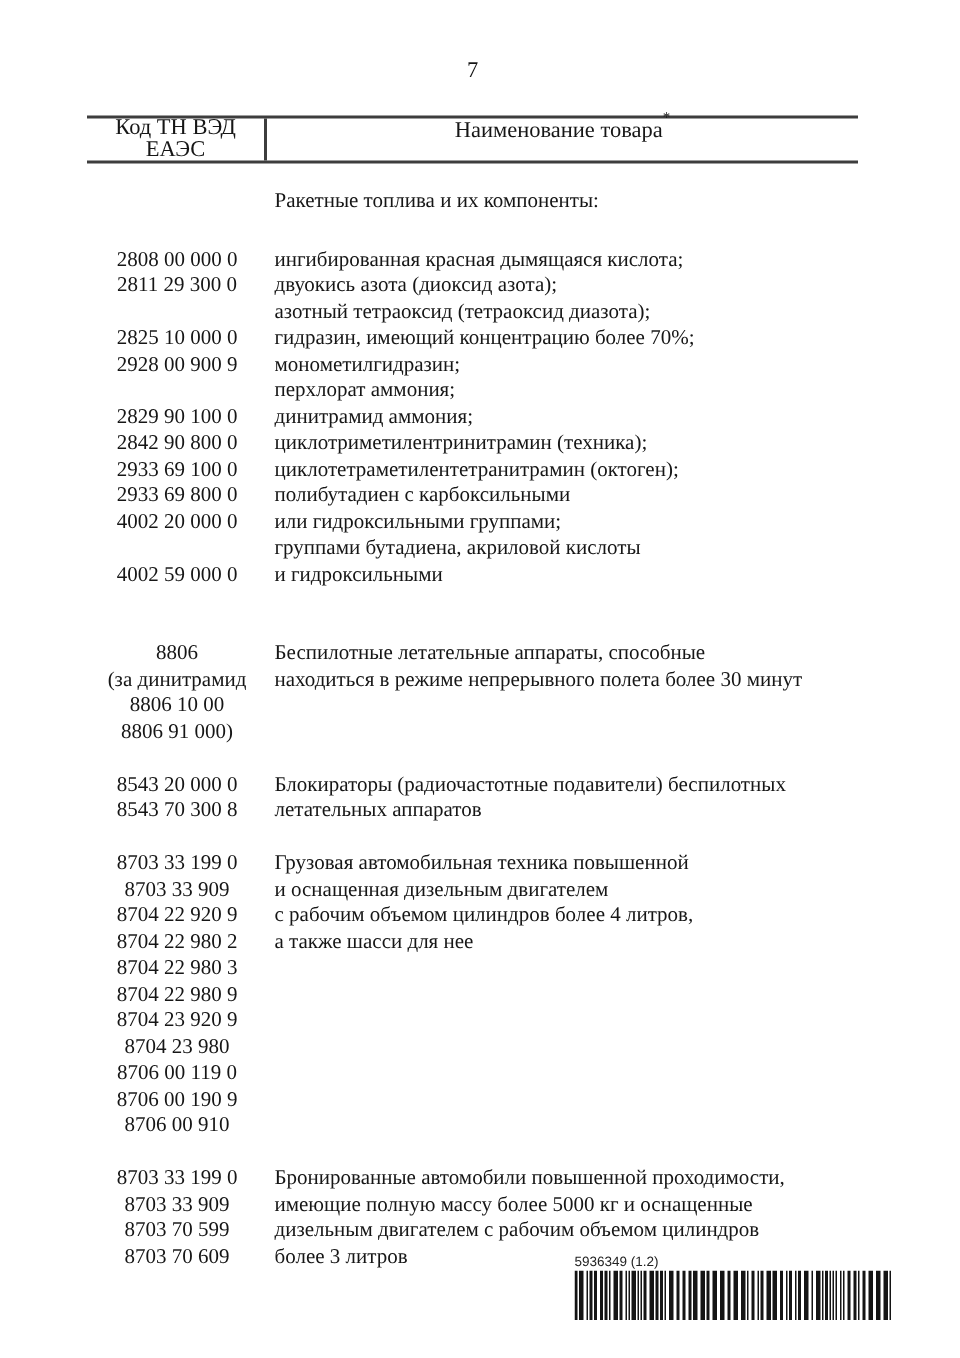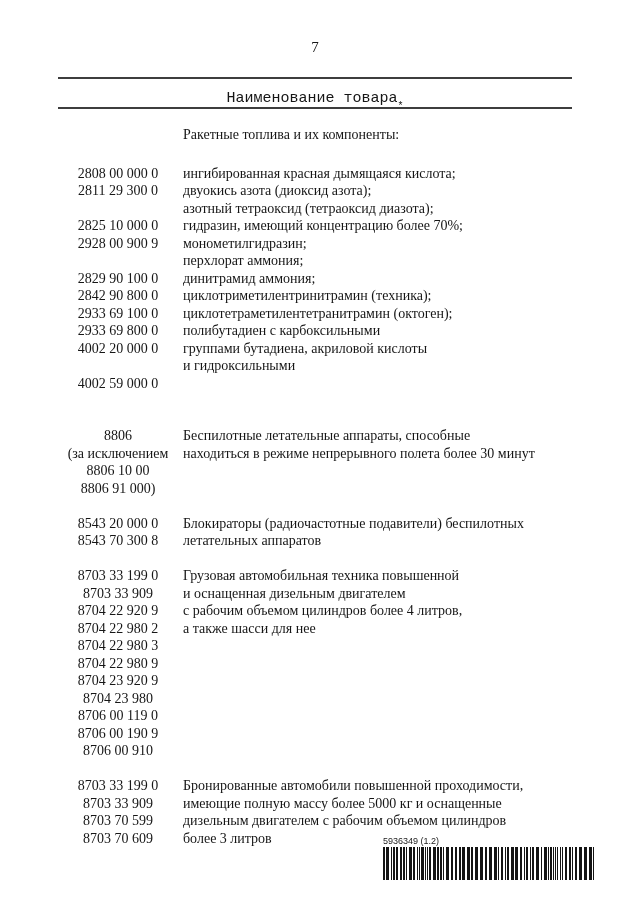--- a/index.html
+++ b/index.html
@@ -24,23 +24,22 @@
   }
   .th-code{
     width:120px;
     border-right:2px solid #3d3d3d;
     display:flex;flex-direction:column;justify-content:center;align-items:center;
     font-size:15px;line-height:15px;
     box-sizing:border-box;
   }
   .th-name{
     flex:1;
-    display:flex;justify-content:center;align-items:flex-end;
+    display:flex;justify-content:center;align-items:flex-start;
     font-size:15px;
-    font-family:Liberation Mono, monospace;
   }
   .th-name sup{font-size:10px;line-height:0;vertical-align:super;}
   .content{
     position:absolute;top:126px;left:58px;width:514px;
     font-size:14px;
   }
   .section-heading{
     margin-left:125px;
     line-height:17.5px;
     margin-bottom:21px;
@@ -68,20 +67,24 @@
   .barcode-bars .gap{background:transparent;height:100%;flex:0 0 auto;}
 </style>
 </head>
 <body>
 
 <div class="page">
 
   <div class="page-number">7</div>
 
   <div class="doc-table-header">
+    <div class="th-code">
+      <div>Код ТН ВЭД</div>
+      <div>ЕАЭС</div>
+    </div>
     <div class="th-name">
       <span>Наименование товара</span>
         <sup>*</sup>
     </div>
   </div>
 
   <div class="content">
     <div class="section-heading">Ракетные топлива и их компоненты:</div>
     <div>
         <div class="entry">
@@ -105,28 +108,29 @@
             <div class="line">ингибированная красная дымящаяся кислота;</div>
             <div class="line">двуокись азота (диоксид азота);</div>
             <div class="line">азотный тетраоксид (тетраоксид диазота);</div>
             <div class="line">гидразин, имеющий концентрацию более 70%;</div>
             <div class="line">монометилгидразин;</div>
             <div class="line">перхлорат аммония;</div>
             <div class="line">динитрамид аммония;</div>
             <div class="line">циклотриметилентринитрамин (техника);</div>
             <div class="line">циклотетраметилентетранитрамин (октоген);</div>
             <div class="line">полибутадиен с карбоксильными</div>
+            <div class="line">или гидроксильными группами;</div>
             <div class="line">группами бутадиена, акриловой кислоты</div>
             <div class="line">и гидроксильными</div>
           </div>
         </div>
         <div class="entry">
           <div class="codes">
             <div class="line">8806</div>
-            <div class="line">(за исключением</div>
+            <div class="line">(за динитрамид</div>
             <div class="line">8806 10 00</div>
             <div class="line">8806 91 000)</div>
           </div>
           <div class="names">
             <div class="line">Беспилотные летательные аппараты, способные</div>
             <div class="line">находиться в режиме непрерывного полета более 30 минут</div>
           </div>
         </div>
         <div class="entry">
           <div class="codes">

